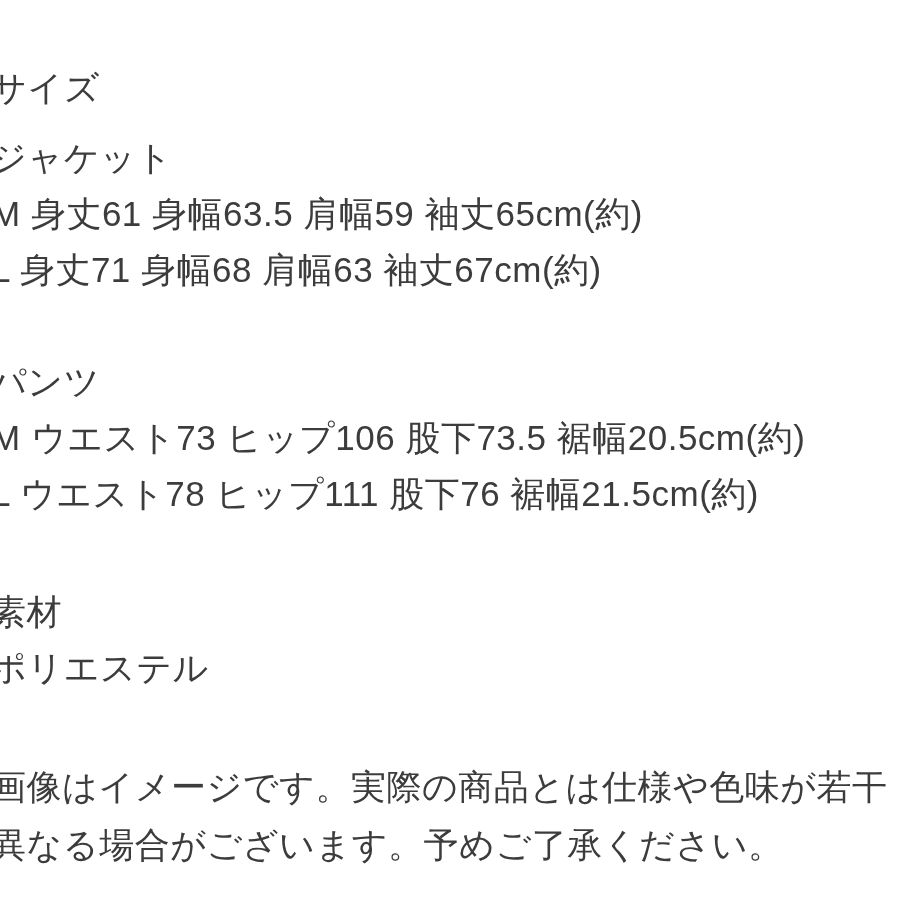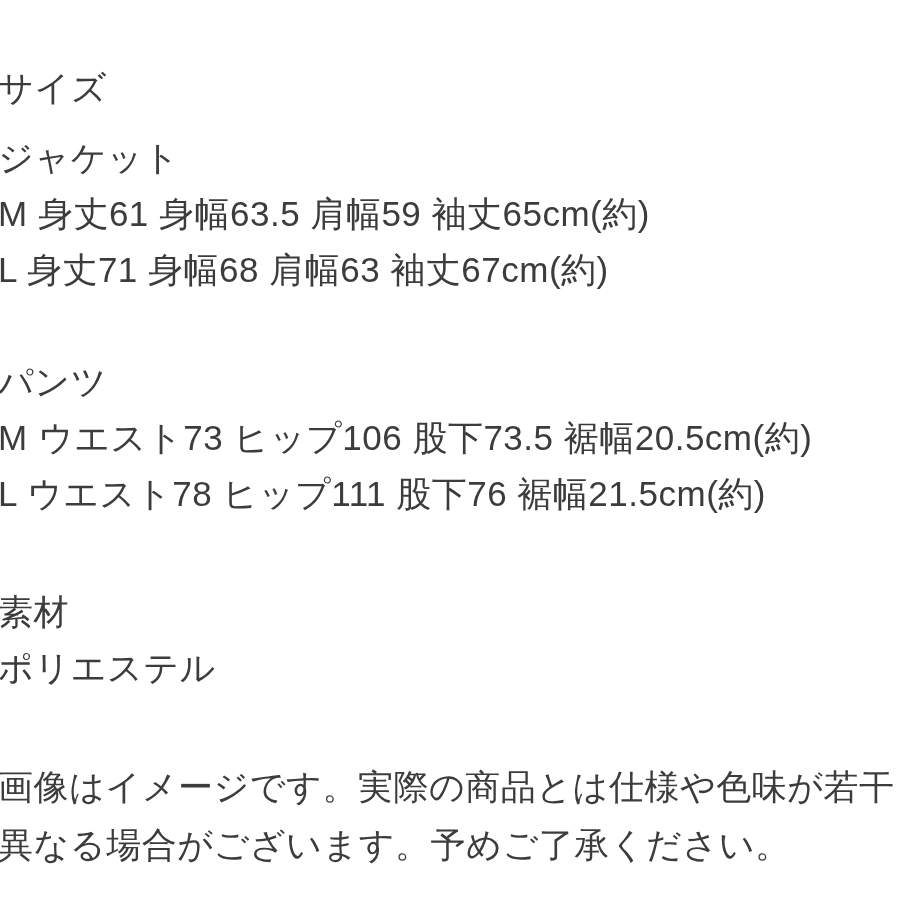--- a/index.html
+++ b/index.html
@@ -13,21 +13,21 @@
     font-family: "Liberation Sans", "DejaVu Sans", sans-serif;
     color: #3a3a3a;
     overflow: hidden;
   }
   .page {
     position: relative;
     width: 900px;
     height: 900px;
     box-sizing: border-box;
     
-    padding: 60px 20px 0 16px;
+    padding: 60px 20px 0 9px;
   }
   .block {
     
     margin-left: -18px;
   }
   .line {
     font-size: 35px;
     line-height: 56px;
     letter-spacing: 0.5px;
     white-space: nowrap;

